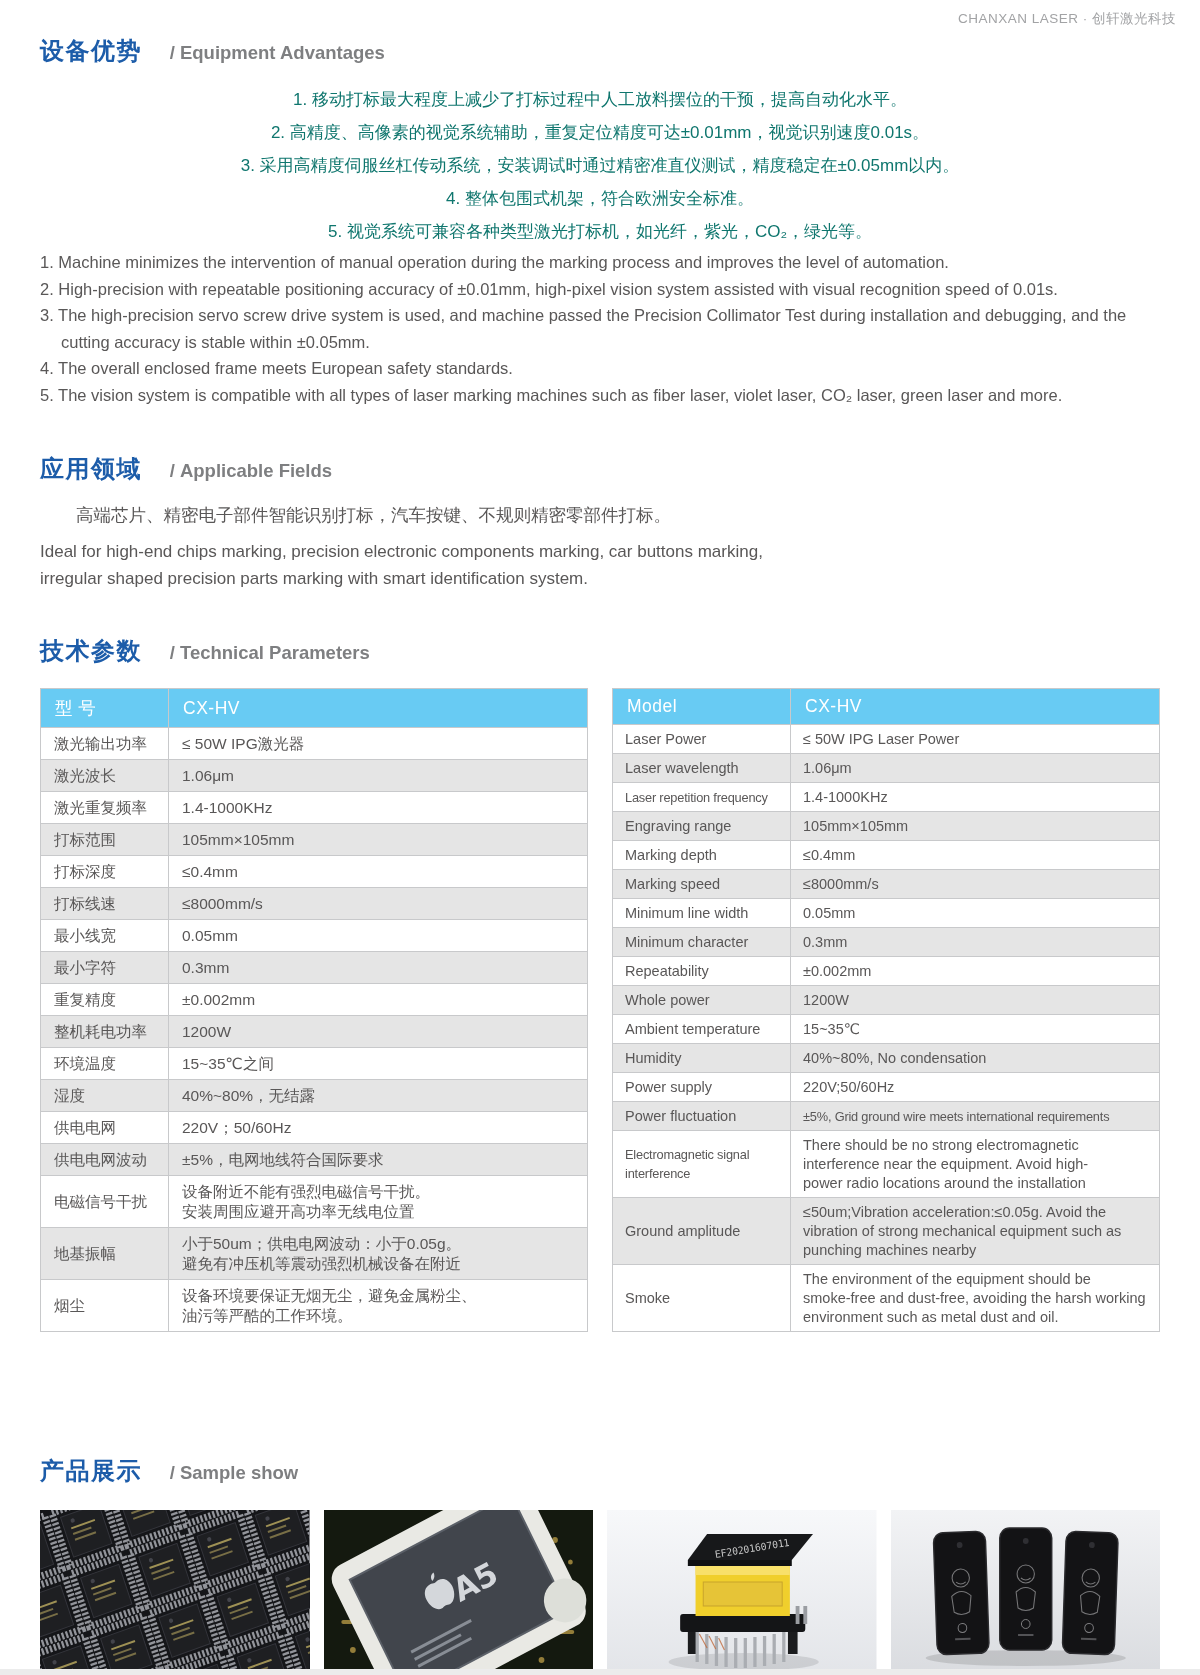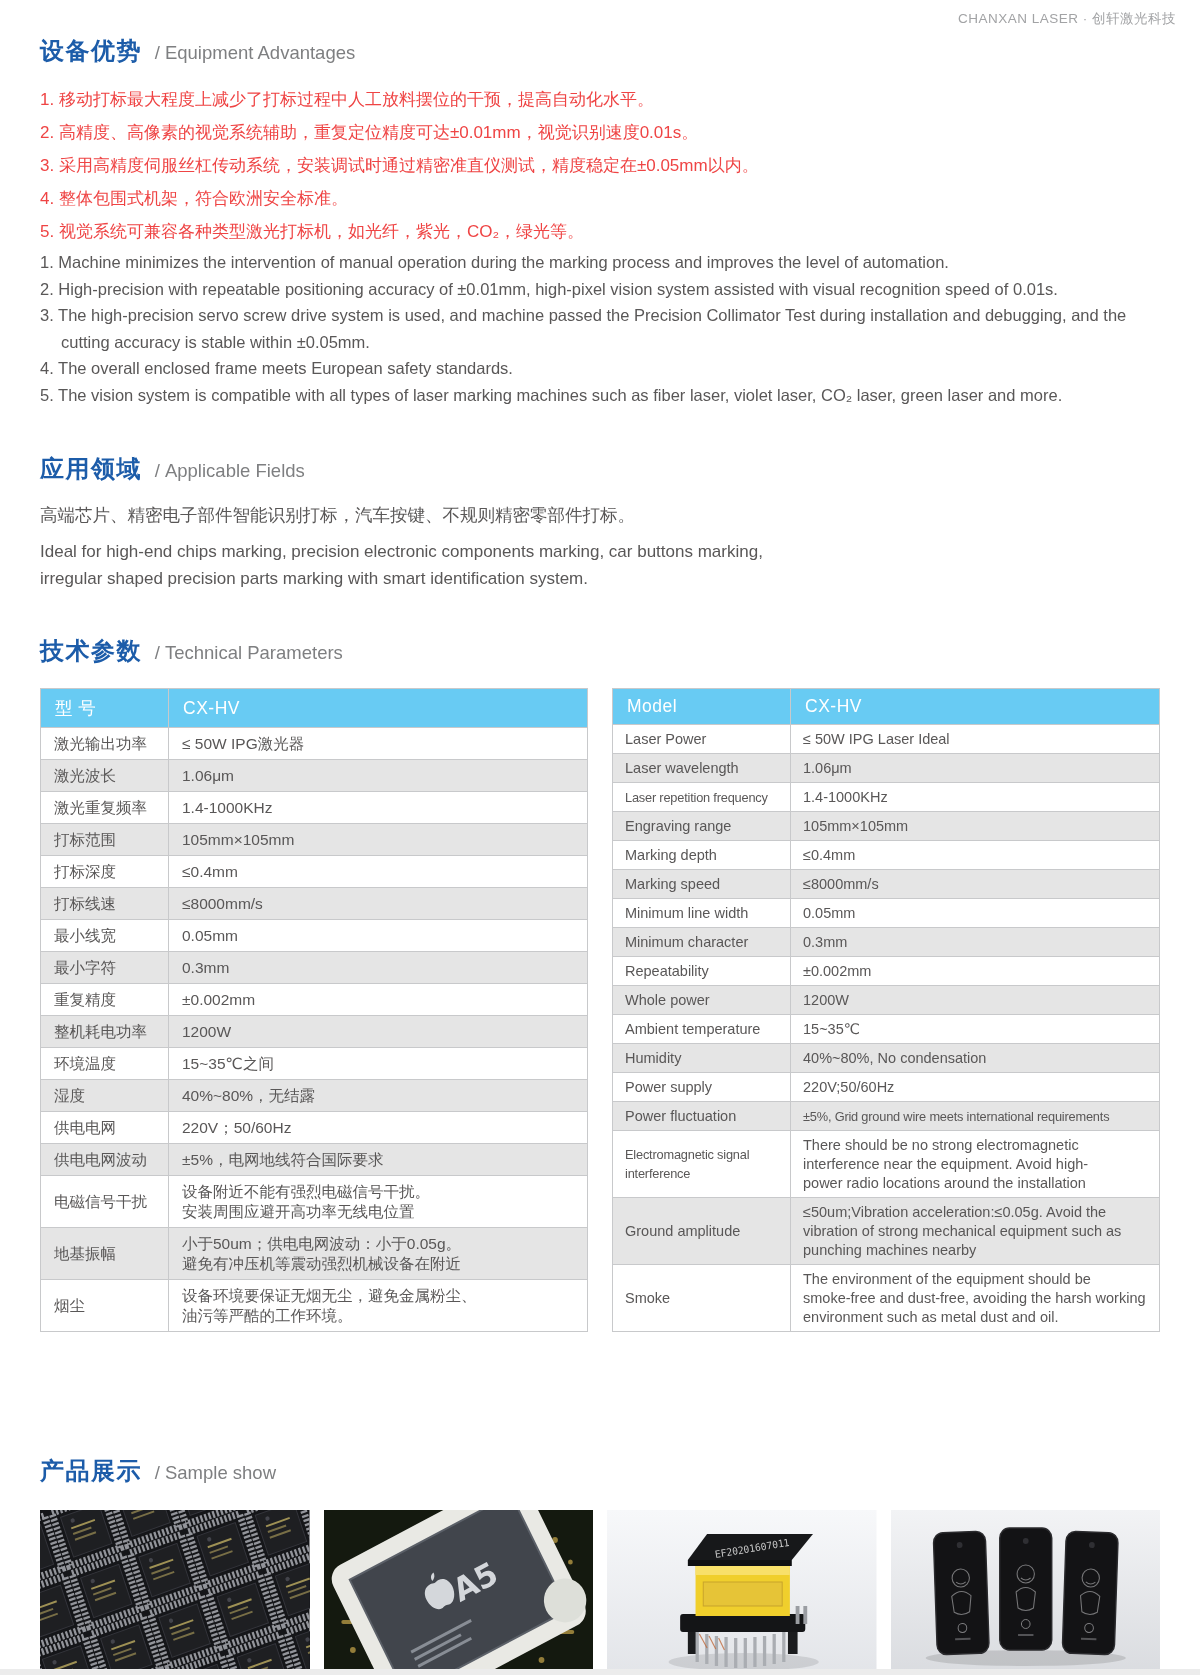--- a/index.html
+++ b/index.html
@@ -9,28 +9,28 @@
     font-family:"Liberation Sans","DejaVu Sans",sans-serif; color:#595757;
   }
   .brand {
     position:absolute; top:10px; right:24px;
     font-size:13.5px; color:#a2a3a5; letter-spacing:.5px;
   }
   .content { padding:36px 40px 0 40px; }
 
   .sec-title { margin:0; line-height:30px; }
   .sec-title .zh { font-size:24px; font-weight:bold; color:#1c5ca9; letter-spacing:1.5px; }
-  .sec-title .en { font-size:18.5px; color:#7e7f81; font-weight:400; margin-left:6px; }
-
-  .list-zh { margin-top:15px; font-size:17px; line-height:33px; color:#ef4444; }
+  .sec-title .en { font-size:18.5px; color:#7e7f81; font-weight:700; margin-left:21px; }
+
+  .list-zh { margin-top:15px; font-size:17px; line-height:33px; color:#0f766e;text-align:center; }
   .list-en { margin-top:1px; font-size:16.5px; line-height:26.5px; max-width:1122px; }
   .list-en .item, .list-zh .item { padding-left:21px; text-indent:-21px; }
 
   #fields   { margin-top:46px; }
-  .fields-zh { margin-top:17px; font-size:17.5px; }
+  .fields-zh { margin-top:17px; font-size:17.5px;margin-left:36px; }
   .fields-en { margin-top:11px; font-size:17px; line-height:27px; }
 
   #parameters { margin-top:44px; }
   .tables { display:flex; gap:24px; margin-top:20px; align-items:flex-start;justify-content:center; }
   table.params { border-collapse:collapse; flex:1; table-layout:fixed; }
   .params th, .params td { border:1px solid #c8c9cb; text-align:left; vertical-align:middle; }
   .params th {
     background:#68cbf3; color:#ffffff; font-weight:400;
     font-size:17.5px; padding:7px 14px; letter-spacing:.5px;
   }
@@ -178,21 +178,21 @@
       <table class="params t-en">
           <thead>
             <tr>
               <th class="c1">Model</th>
               <th>CX-HV</th>
             </tr>
           </thead>
           <tbody>
             <tr>
               <td class="c1">Laser Power</td>
-              <td>≤ 50W IPG Laser Ideal</td>
+              <td>≤ 50W IPG Laser Power</td>
             </tr>
             <tr class="alt">
               <td class="c1">Laser wavelength</td>
               <td>1.06μm</td>
             </tr>
             <tr>
               <td class="c1 long">Laser repetition frequency</td>
               <td>1.4-1000KHz</td>
             </tr>
             <tr class="alt">

